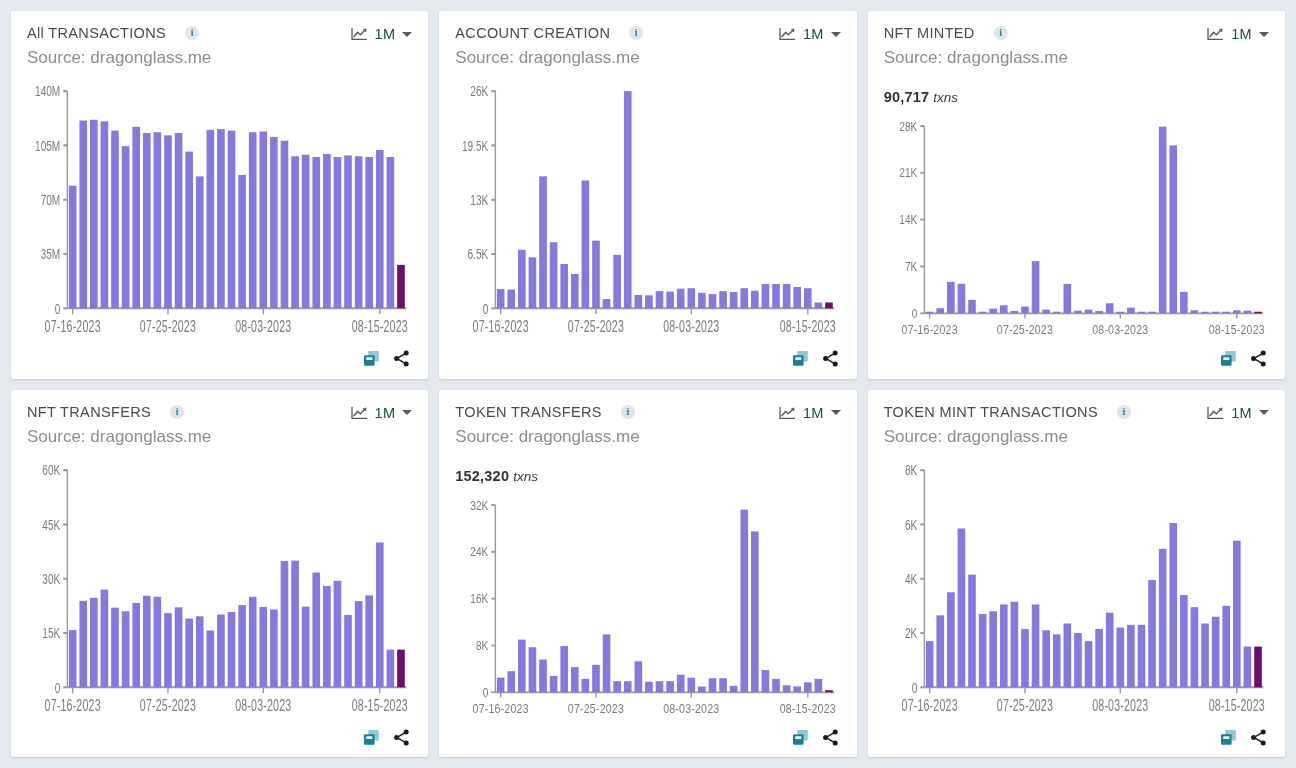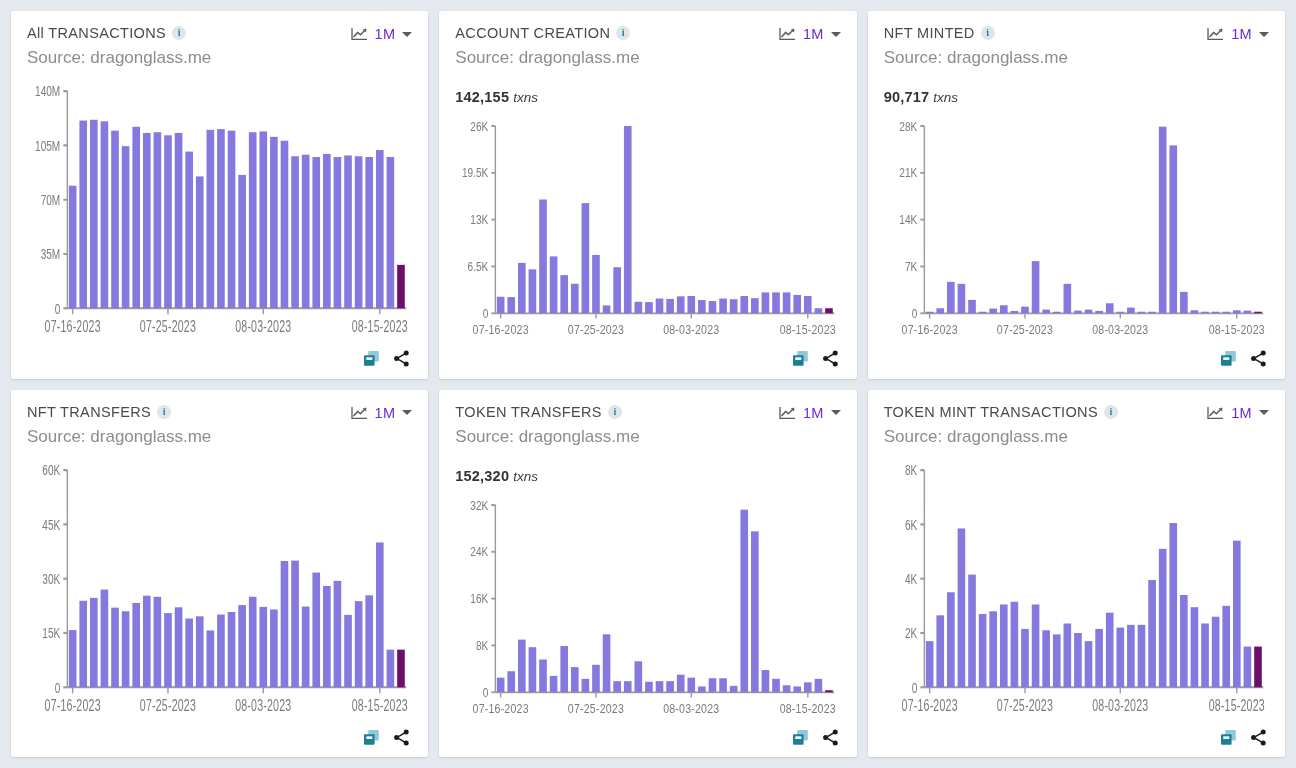--- a/index.html
+++ b/index.html
@@ -25,21 +25,21 @@
     display: flex;
     flex-direction: column;
     position: relative;
     overflow: hidden;
   }
   .card-head {
     display: flex;
     align-items: flex-start;
     justify-content: space-between;
   }
-  .title-wrap { display: flex; align-items: center; gap: 6px; min-width: 0; }
+  .title-wrap { display: flex; align-items: center; gap: 19px; min-width: 0; }
   .card-title {
     font-size: 14.5px;
     color: #4a4a4a;
     letter-spacing: 0.35px;
     white-space: nowrap;
     font-weight: 400;
   }
   .info-icon {
     width: 14px; height: 14px;
     border-radius: 50%;
@@ -56,21 +56,21 @@
     font-family: "Liberation Serif", serif;
     line-height: 1;
   }
   .range-ctrl {
     display: flex; align-items: center; gap: 7px;
     flex: 0 0 auto;
     margin-top: 1px;
     cursor: pointer;
   }
   .chart-type-icon { width: 17px; height: 14px; display: block; }
-  .range-label { font-size: 14.5px; color: #6d28d9; letter-spacing: 0.3px; }
+  .range-label { font-size: 14.5px; color: #14532d; letter-spacing: 0.3px; }
   .caret {
     width: 0; height: 0;
     border-left: 5px solid transparent;
     border-right: 5px solid transparent;
     border-top: 5px solid #5a5a5a;
   }
   .source {
     font-size: 17px;
     color: #8d8d8d;
     margin-top: 6px;
@@ -208,21 +208,20 @@
           <svg class="chart-type-icon" viewBox="0 0 17 14">
             <path d="M1 1 L1 12.4 L16 12.4" fill="none" stroke="#5a5a5a" stroke-width="1.3"></path>
             <path d="M3 9.6 L6.6 5.4 L9.4 7.8 L14.6 2.4" fill="none" stroke="#5a5a5a" stroke-width="1.5" stroke-linejoin="round" stroke-linecap="round"></path>
             <path d="M11.6 2.2 L15.2 2.2 L15.2 5.6 Z" fill="#5a5a5a"></path>
           </svg>
           <span class="range-label">1M</span>
           <span class="caret"></span>
         </div>
       </div>
       <div class="source">Source: dragonglass.me</div>
-      <div class="total-line"><span class="total-val">142,155</span><span class="total-unit">txns</span></div>
       <div class="chart-area">
         <svg class="chart-svg" viewBox="0 0 382 178" preserveAspectRatio="none">
           <line x1="40" y1="10" x2="40" y2="154" stroke="#9a9a9a" stroke-width="1.4"></line>
           <line x1="36" y1="154" x2="40" y2="154" stroke="#9a9a9a" stroke-width="1.4"></line>
           <text class="ytick-label" x="33" y="157.5">0</text>
           <line x1="36" y1="118" x2="40" y2="118" stroke="#9a9a9a" stroke-width="1.4"></line>
           <text class="ytick-label" x="33" y="121.5">6.5K</text>
           <line x1="36" y1="82" x2="40" y2="82" stroke="#9a9a9a" stroke-width="1.4"></line>
           <text class="ytick-label" x="33" y="85.5">13K</text>
           <line x1="36" y1="46" x2="40" y2="46" stroke="#9a9a9a" stroke-width="1.4"></line>

